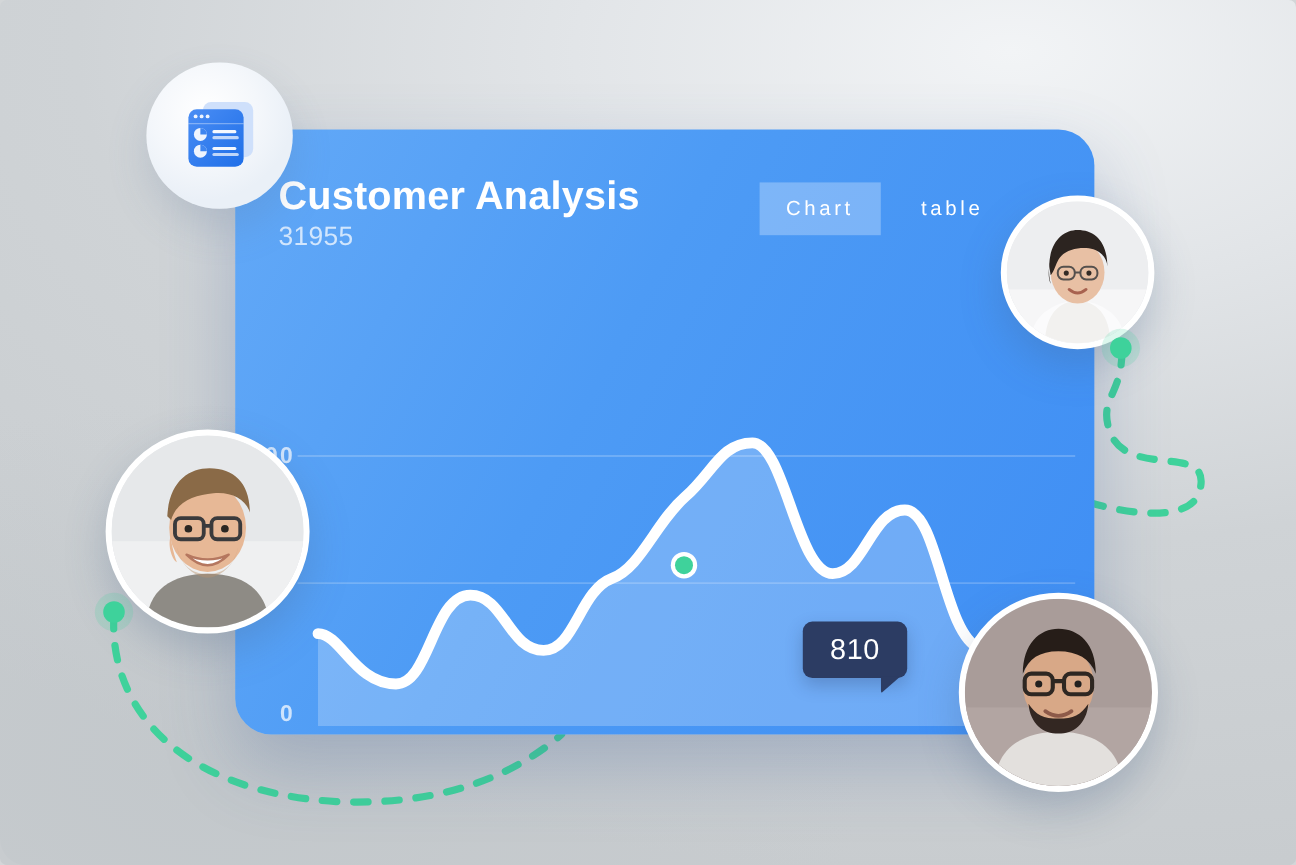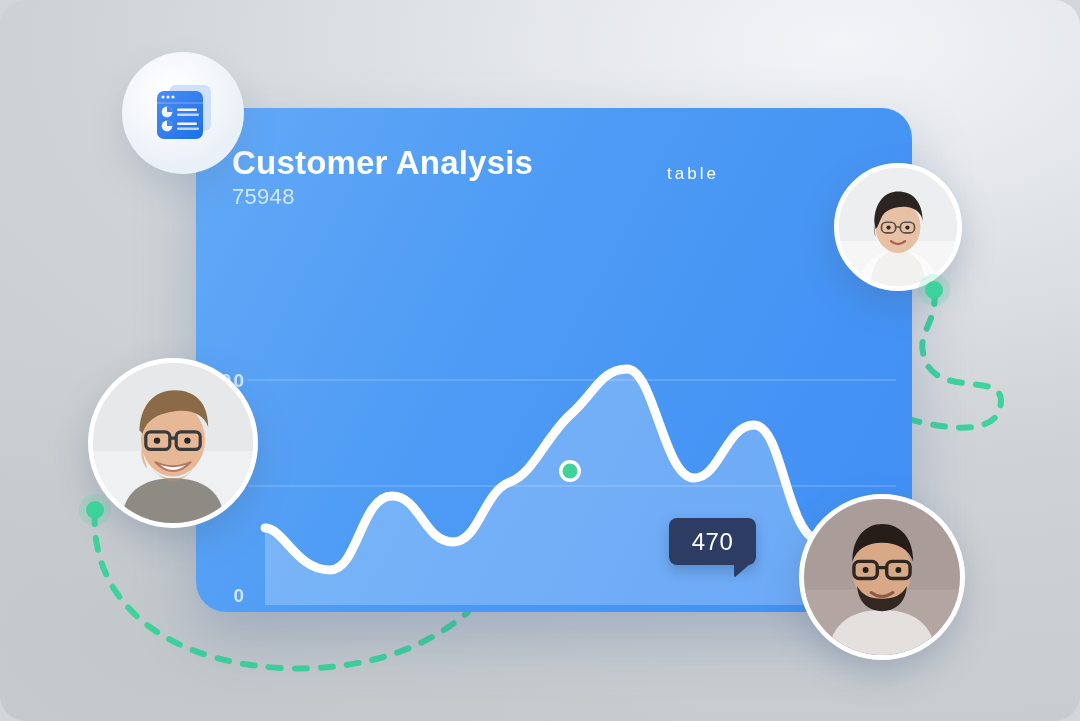--- a/index.html
+++ b/index.html
@@ -3,21 +3,21 @@
 <meta charset="utf-8">
 <style>
   html,body{margin:0;padding:0;}
   body{
     width:1080px;height:721px;overflow:hidden;
     font-family:"Liberation Sans", sans-serif;
     background:#d3d6d8;
   }
   #stage{
     position:relative;width:1080px;height:721px;overflow:hidden;
-    border-radius:26px;
+    border-radius:6px;
     background:
       radial-gradient(120% 95% at 78% 6%, #f2f4f6 0%, #e2e5e8 28%, #cfd3d6 60%, #c8cccf 100%),
       linear-gradient(135deg,#c9cdd0 0%,#d6d9db 45%,#cdd1d4 100%);
   }
   #stage:before{
     content:"";position:absolute;inset:0;border-radius:22px;
     background:radial-gradient(70% 60% at 18% 88%, rgba(190,196,200,.55) 0%, rgba(190,196,200,0) 70%);
     pointer-events:none;
   }
 
@@ -106,23 +106,24 @@
 
   <svg class="deco-svg" viewBox="0 0 1080 721">
     <path d="M935 292 C 935 330, 915 332, 925 360 C 940 400, 1010 368, 1000 408 C 992 444, 905 424, 862 400" fill="none" stroke="#3fd29b" stroke-width="6" stroke-linecap="round" stroke-dasharray="12 14"></path>
     <path d="M95 512 C 90 590, 150 660, 280 668 C 370 672, 430 645, 468 612" fill="none" stroke="#3fd29b" stroke-width="6" stroke-linecap="round" stroke-dasharray="12 14"></path>
   </svg>
 
   <div class="card">
 
     <div class="card-head">
       <div class="title">Customer Analysis</div>
-      <div class="subtitle">75948</div>
+      <div class="subtitle">31955</div>
 
       <div class="tabs">
+        <div class="tab active">Chart</div>
         <div class="tab plain">table</div>
       </div>
     </div>
 
     <div class="plot">
 
       <div class="ylabel y100">100</div>
       <div class="ylabel y50">50</div>
       <div class="ylabel y0">0</div>
 
@@ -154,21 +155,21 @@
                  C 458 141, 468 250, 498 250
                  C 524 250, 530 197, 558 197
                  C 586 197, 590 300, 620 312
                  C 640 320, 660 318, 676 318" fill="none" stroke="#ffffff" stroke-width="9" stroke-linecap="round" stroke-linejoin="round"></path>
 
         <circle cx="374" cy="243" r="11" fill="#ffffff"></circle>
         <circle cx="374" cy="243" r="7.5" fill="#3fd29b"></circle>
       </svg>
 
       <div class="tooltip">
-        <span>470</span>
+        <span>810</span>
       </div>
     </div>
   </div>
 
   <div class="icon-badge">
     <svg width="72" height="72" viewBox="0 0 72 72">
       <rect x="22" y="8" width="42" height="46" rx="7" fill="#cfe0fb"></rect>
       <rect x="10" y="14" width="46" height="48" rx="7" fill="url(#g1)"></rect>
       <defs>
         <linearGradient id="g1" x1="0" y1="0" x2="1" y2="1">

